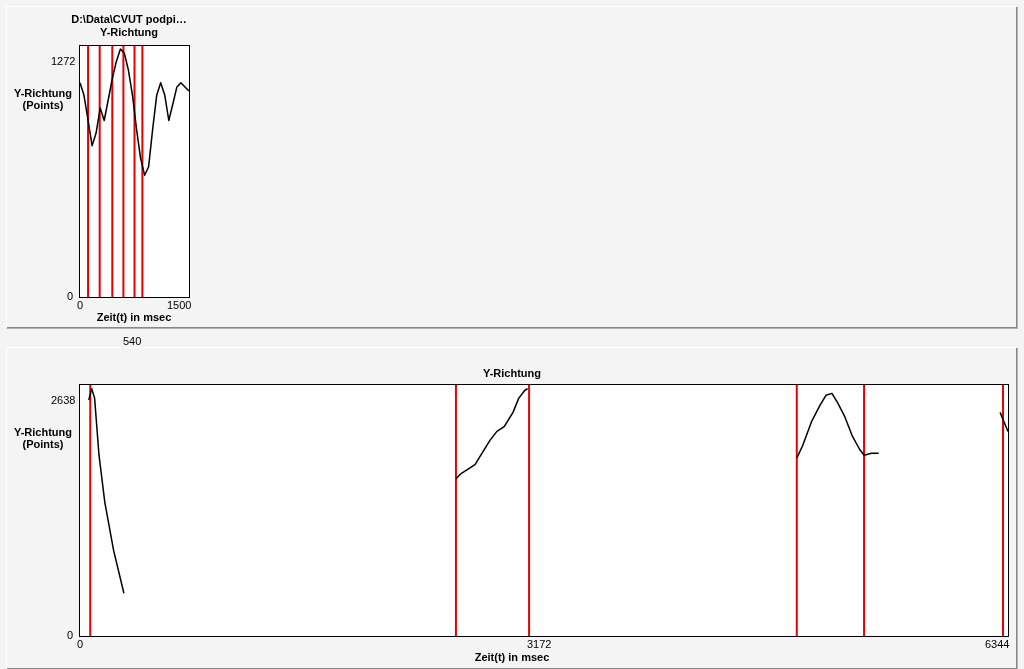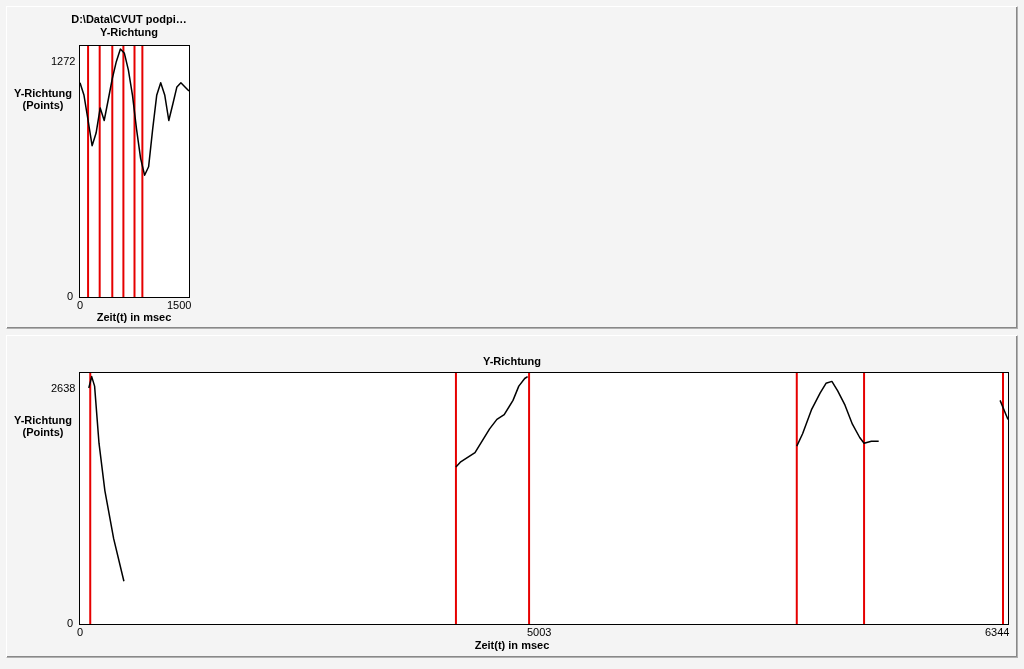--- a/index.html
+++ b/index.html
@@ -12,21 +12,21 @@
     background: #f4f4f4;
     overflow: hidden;
     color: #000;
   }
   .panel-container {
     padding: 6px;
     box-sizing: border-box;
     height: 100%;
     display: flex;
     flex-direction: column;
-    gap: 6px;
+    gap: 18px;
   }
   .raised-panel {
     flex: 0 0 auto;
     background: #f4f4f4;
     border: 1px solid #b0b0b0;
     border-top-color: #ffffff;
     border-left-color: #ffffff;
     box-shadow: inset -1px -1px 0 #888;
     box-sizing: border-box;
     position: relative;
@@ -151,19 +151,19 @@
         <g id="bot-signal-g">
             <path class="signal" d="M8.8 15.0 L11.7 3.6 L14.6 13.1 L19.0 70.2 L24.9 117.8 L33.6 165.4 L43.9 208.2 "></path>
             <path class="signal" d="M375.9 94.0 L380.3 89.2 L395.0 79.7 L409.6 55.9 L416.9 46.4 L424.2 41.7 L433.0 27.4 L438.8 13.1 L444.7 5.5 L447.6 3.6 "></path>
             <path class="signal" d="M716.8 73.1 L722.6 60.7 L731.4 36.9 L740.2 19.8 L746.0 10.3 L751.9 8.4 L757.7 17.9 L765.0 32.2 L772.4 51.2 L779.7 64.5 L784.1 70.2 L791.4 68.3 L798.7 68.3 "></path>
             <path class="signal" d="M920.1 27.4 L926.0 41.7 L928.0 46.4 "></path>
           </g>
       </svg>
     </div>
 
     <span class="tick" style="left:70px;  top:290px;">0</span>
-    <span class="tick" style="left:520px; top:290px;">5003</span>
+    <span class="tick" style="left:520px; top:290px;">3172</span>
     <span class="tick" style="left:978px; top:290px;">6344</span>
 
     <div class="xlabel" style="top:303px;">Zeit(t) in msec</div>
   </div>
 
 </div>
 
 </body></html>

